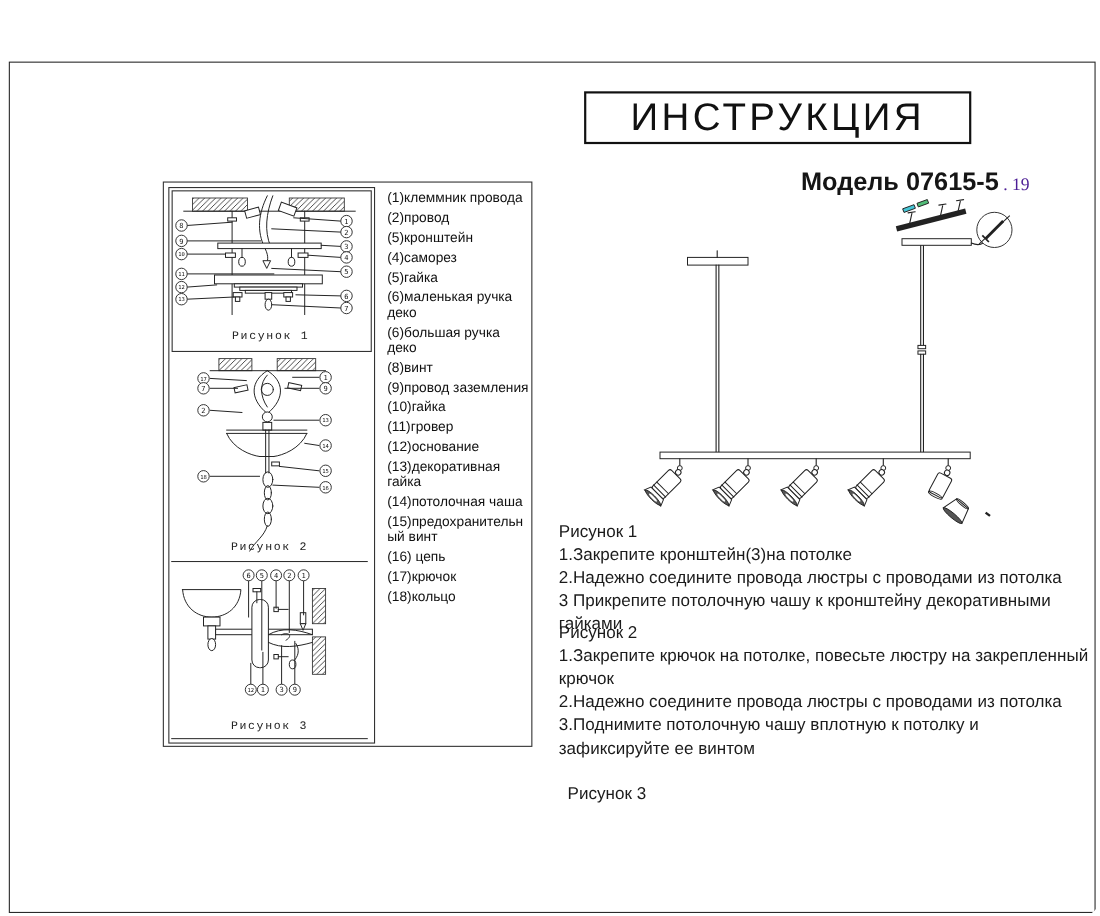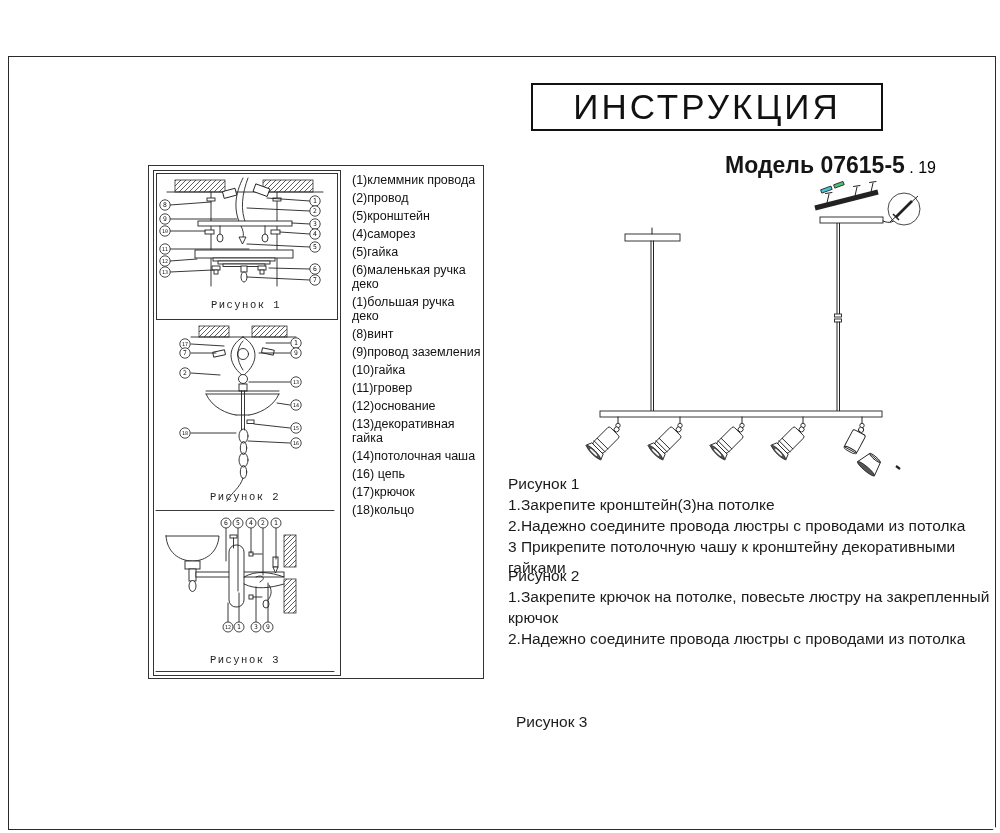--- a/index.html
+++ b/index.html
@@ -6,21 +6,21 @@
   .page{position:relative;width:1000px;height:833px;background:#fff;overflow:hidden;
         font-family:"Liberation Sans",sans-serif;color:#1b1b1b;border-radius:17px;}
   .outer-border{position:absolute;left:8px;top:56px;width:986px;height:772px;
         border:1px solid #2a2a2a;}
   
   .title-box{position:absolute;left:531px;top:83px;width:348px;height:44px;
         border:2px solid #111;display:flex;align-items:center;justify-content:center;}
   .title-box span{font-size:35px;letter-spacing:3px;color:#111;}
   .model-line{position:absolute;left:620px;top:152px;width:316px;text-align:right;}
   .model-line .mname{font-size:23px;font-weight:bold;color:#151515;text-align:center;}
-  .model-line .msuf{font-size:16px;color:#000000;white-space:pre;}
+  .model-line .msuf{font-size:16px;color:#4c1d95;white-space:pre;font-family:Liberation Serif, serif;}
   
   .panel{position:absolute;left:148px;top:165px;width:334px;height:512px;
         border:1px solid #333;background:#fff;}
   .fig-col{position:absolute;left:4px;top:4px;width:186px;height:504px;border:1px solid #333;}
   .fig1-box{position:absolute;left:2px;top:2px;width:180px;height:145px;border:1px solid #333;}
   .fig-svg{position:absolute;display:block;}
   .parts-list{position:absolute;left:193px;top:1px;width:138px;padding:2px 0 0 6px;
         margin:0;list-style:none;font-size:12.5px;line-height:14px;color:#111;
         overflow-wrap:anywhere;}
   .parts-list li{margin:4px;padding:0;}
@@ -282,28 +282,29 @@
       </svg>
     </div>
 
     <ul class="parts-list">
       <li>(1)клеммник провода</li>
       <li>(2)провод</li>
       <li>(5)кронштейн</li>
       <li>(4)саморез</li>
       <li>(5)гайка</li>
       <li>(6)маленькая ручка деко</li>
-      <li>(1)большая ручка деко</li>
+      <li>(6)большая ручка деко</li>
       <li>(8)винт</li>
       <li>(9)провод заземления</li>
       <li>(10)гайка</li>
       <li>(11)гровер</li>
       <li>(12)основание</li>
       <li>(13)декоративная гайка</li>
       <li>(14)потолочная чаша</li>
+      <li>(15)предохранительный винт</li>
       <li>(16) цепь</li>
       <li>(17)крючок</li>
       <li>(18)кольцо</li>
     </ul>
   </div>
 
   <svg style="position:absolute;left:528px;top:182px" width="470" height="295" viewBox="0 0 470 295">
     <g>
       <rect x="97" y="52" width="55" height="7" class="fw"></rect>
       <line x1="124" y1="46" x2="124" y2="52" class="ln"></line>
@@ -389,19 +390,20 @@
     <div class="hd">Рисунок 1</div>
     <div class="step">1.Закрепите кронштейн(3)на потолке</div>
     <div class="step">2.Надежно соедините провода люстры с проводами из потолка</div>
     <div class="step">3 Прикрепите потолочную чашу к кронштейну декоративными гайками</div>
   </div>
 
   <div class="instr b2">
     <div class="hd">Рисунок 2</div>
     <div class="step">1.Закрепите крючок на потолке, повесьте люстру на закрепленный крючок</div>
     <div class="step">2.Надежно соедините провода люстры с проводами из потолка</div>
+    <div class="step">3.Поднимите потолочную чашу вплотную к потолку и зафиксируйте ее винтом</div>
   </div>
 
   <div class="instr b3">
     <div class="hd">Рисунок 3</div>
   </div>
 
 </div>
 
 </body></html>

